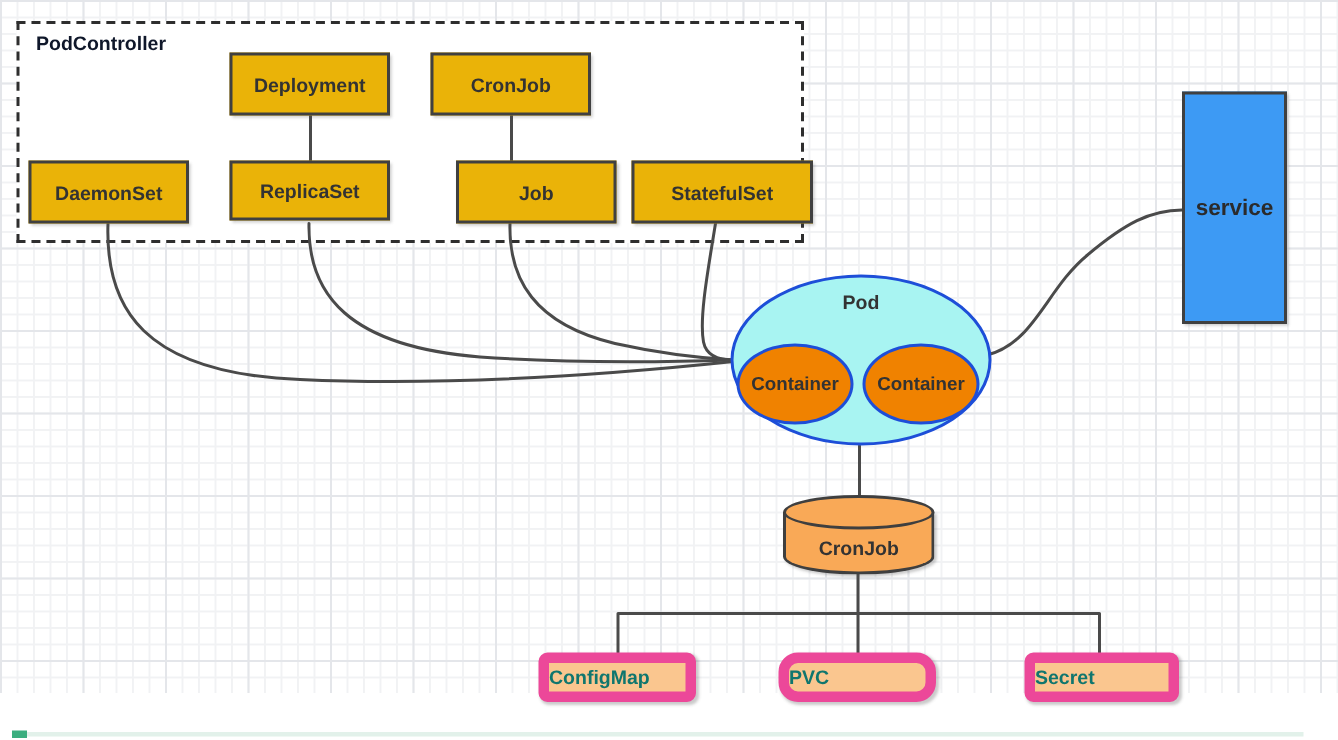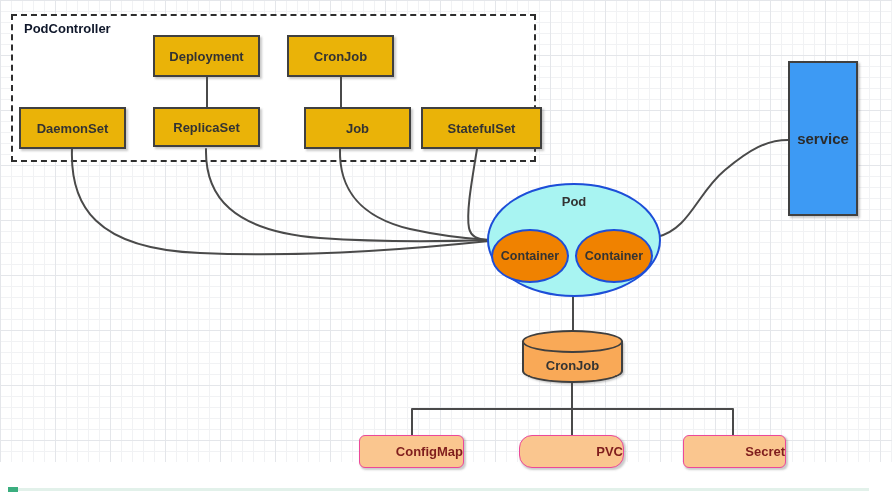--- a/index.html
+++ b/index.html
@@ -75,23 +75,23 @@
   .cyl-top {
     left:522px; top:330px; width:101px; height:23px;
     background:#f9a957; border:2px solid #3f3f3f; border-radius:50%;
     z-index:4;
   }
   .cyl-label { left:522px; top:358px; width:101px; text-align:center;
     font-size:13px; font-weight:bold; color:#333; z-index:5; }
 
   
   .round-node {
-    display:flex; align-items:center; justify-content:flex-end;
-    background:#fac68f; border:1px solid #ec4899; border-radius:6px;
-    font-size:13px; font-weight:bold; color:#7f1d1d;
+    display:flex; align-items:center; justify-content:flex-start;
+    background:#fac68f; border:7px solid #ec4899; border-radius:6px;
+    font-size:13px; font-weight:bold; color:#0f766e;
     box-shadow:1.5px 1.5px 2px rgba(80,80,80,.30);
     z-index:3; position:absolute;
   }
   .n-configmap { left:359px; top:435px; width:105px; height:33px; }
   .n-pvc       { left:519px; top:435px; width:105px; height:33px;border-radius:13px; }
   .n-secret    { left:683px; top:435px; width:103px; height:33px; }
 
   
   .progress-track { position:absolute; left:8px; top:488px; width:861px; height:3px; background:#e2f1ea; z-index:1; }
   .progress-fill  { position:absolute; left:8px; top:487px; width:10px; height:5px; background:#3bae7f; z-index:2; }

